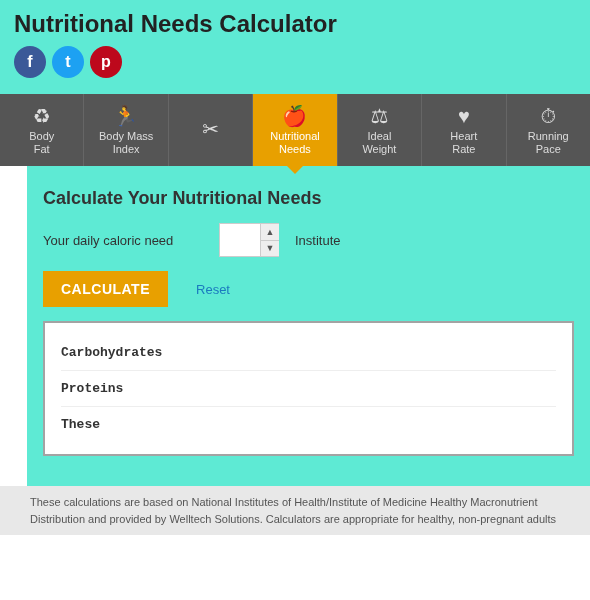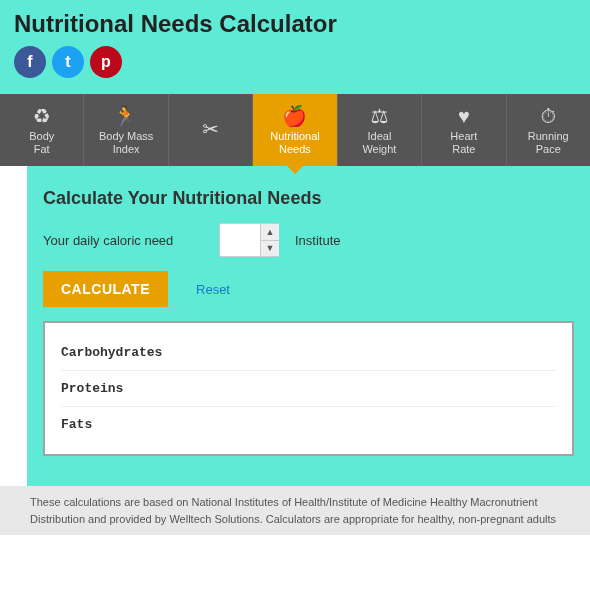--- a/index.html
+++ b/index.html
@@ -285,21 +285,21 @@
     </div>
 
     <div class="results-box">
       <div class="result-item">
         <span>Carbohydrates</span>
       </div>
       <div class="result-item">
         <span>Proteins</span>
       </div>
       <div class="result-item">
-        <span>Fats</span>
+        <span>These</span>
       </div>
     </div>
 
   </div>
 
   <div class="footer-note">
     <span>These calculations are based on National Institutes of Health/Institute of Medicine Healthy Macronutrient Distribution and provided by Welltech Solutions. Calculators are appropriate for healthy, non-pregnant adults</span>
   </div>
 
 </div>

